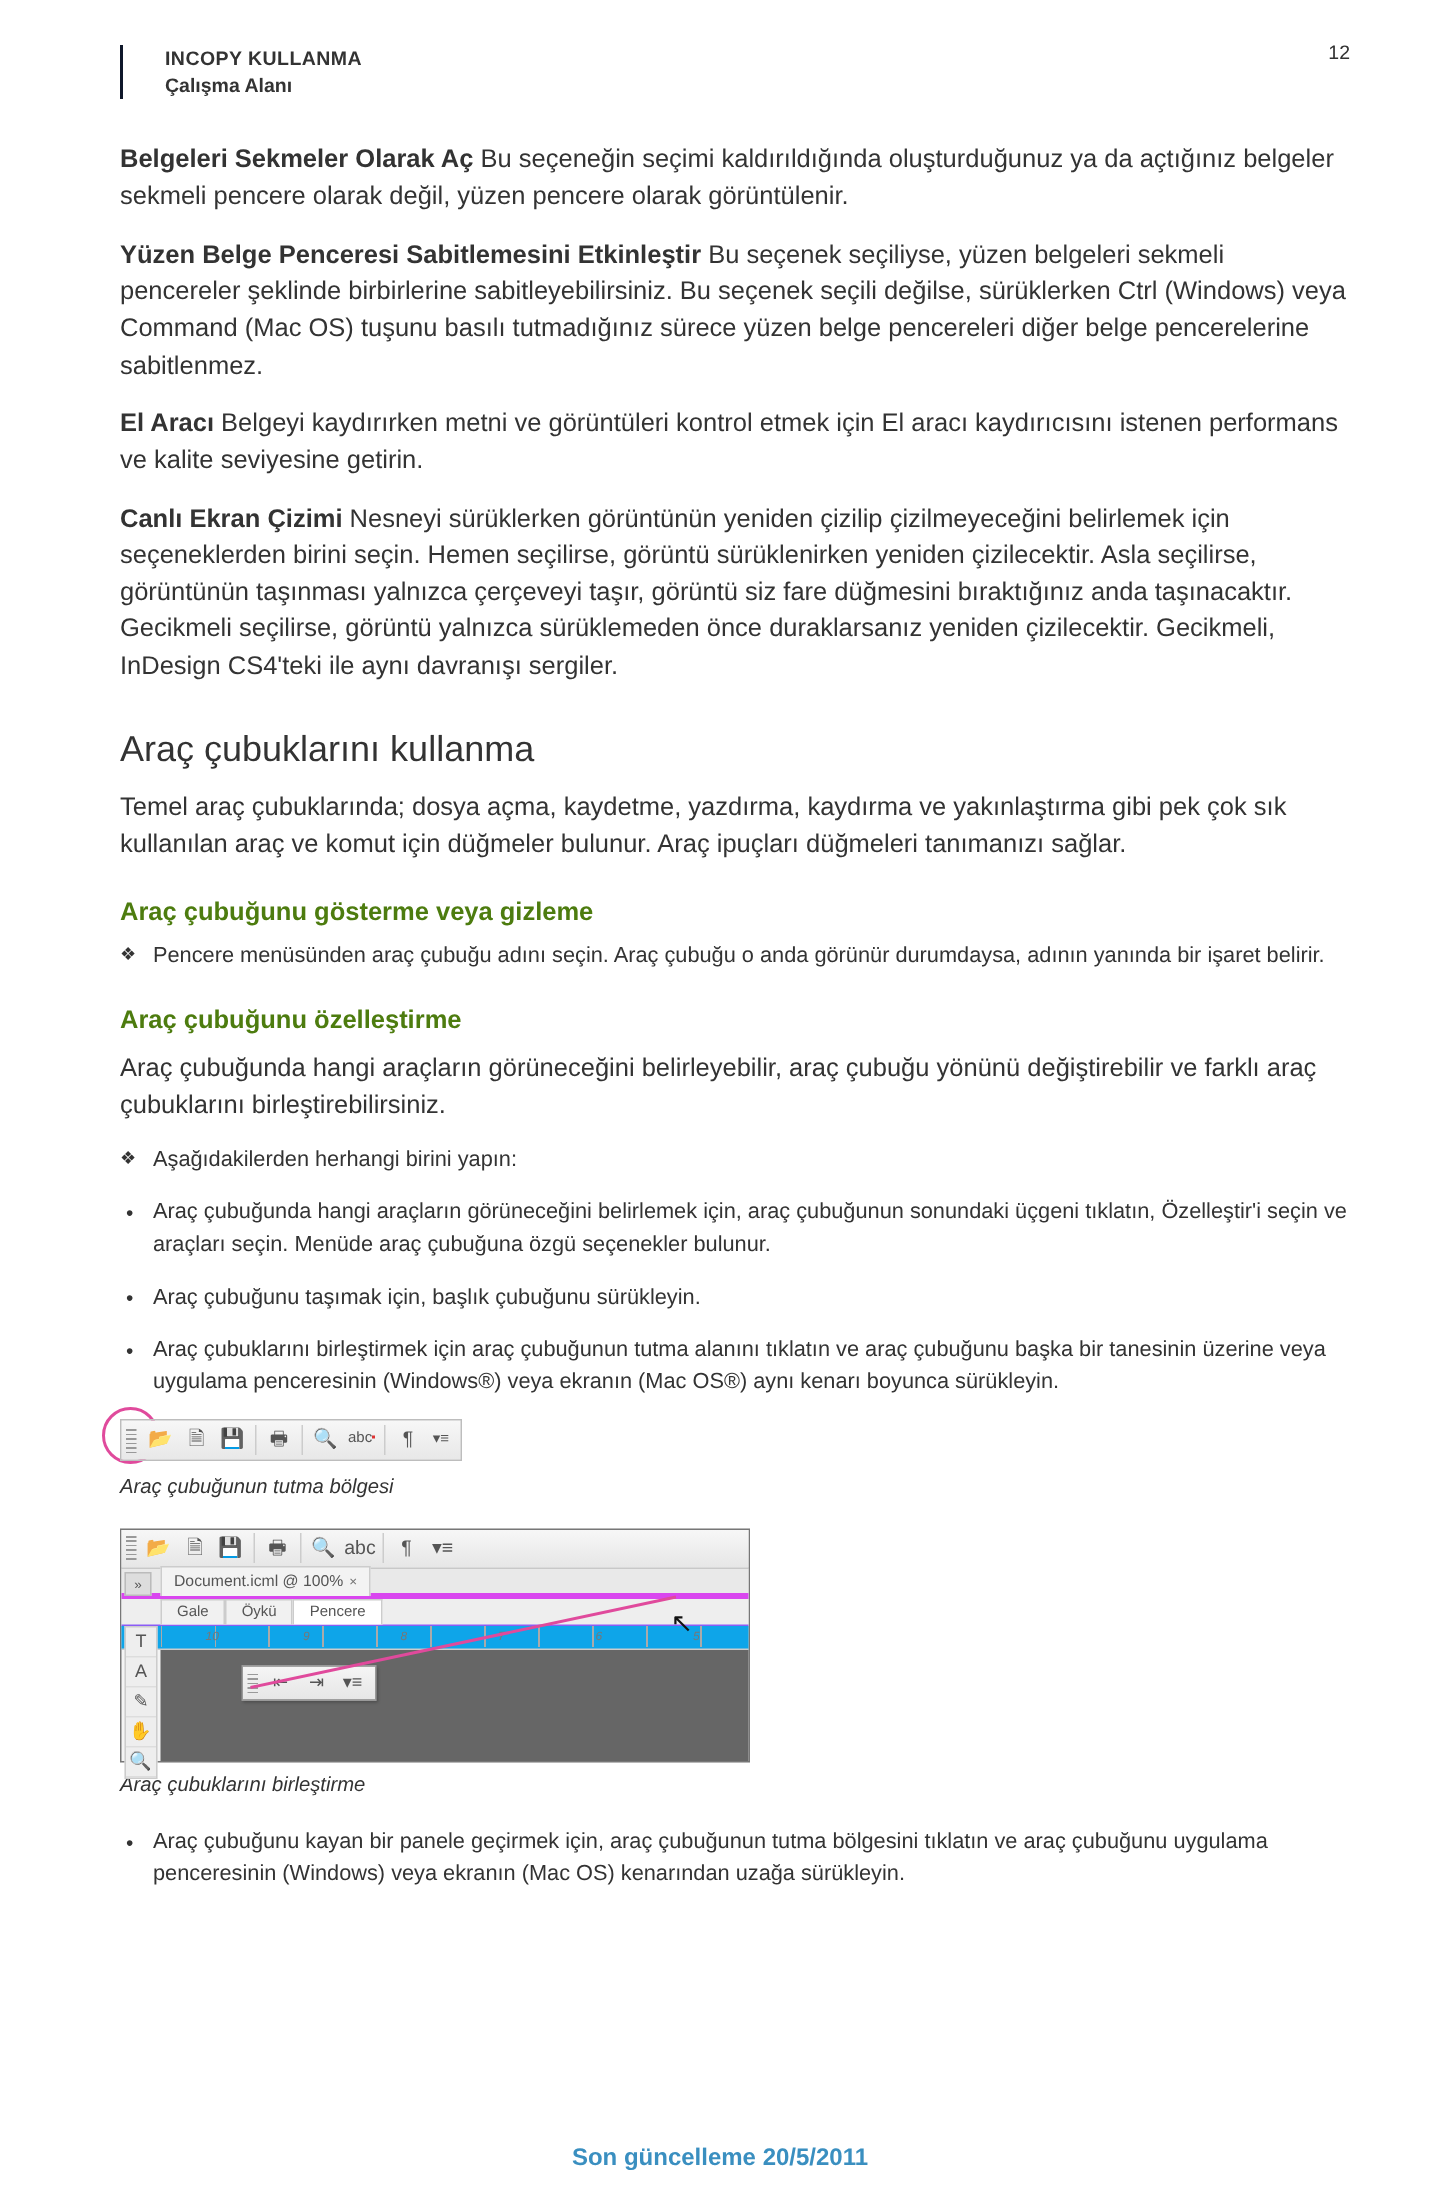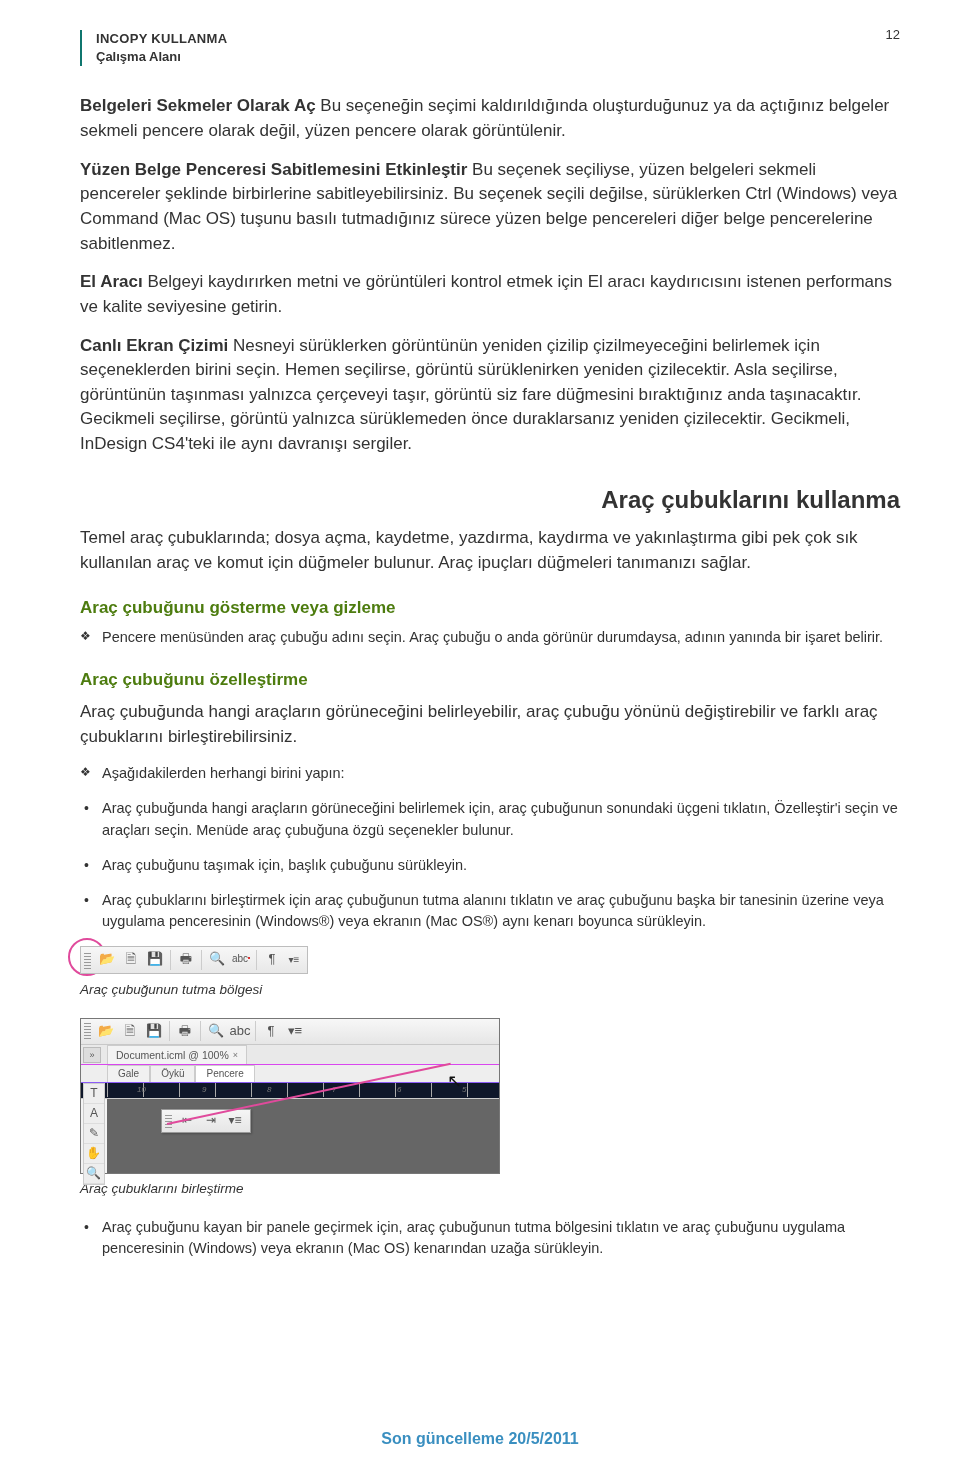--- a/index.html
+++ b/index.html
@@ -8,44 +8,43 @@
     background: #fff;
     color: #333;
     width: 960px;
     margin: 0 auto;
     padding: 30px 60px 40px 80px;
     line-height: 1.4;
     position: relative;
     min-height: 1468px;
   }
   .header-line {
-    border-left: 2px solid #0f766e;
-    padding-left: 14px;
+    border-left: 2px solid #0f172a;
+    padding-left: 28px;
     margin-bottom: 28px;
     position: relative;
   }
   .header-title { font-size: 13px; font-weight: 600; color: #333; letter-spacing: 0.3px; }
   .header-sub   { font-size: 13px; font-weight: 600; color: #333; }
   .page-num {
     position: absolute;
     right: 60px;
     top: 26px;
     font-size: 13px;
     font-weight: 400;
     color: #333;
   }
   p.para { font-size: 17px; color: #333; margin-bottom: 14px; line-height: 1.45; }
   p.para .lead { font-weight: 700; }
   h2.section {
     font-size: 24px;
-    font-weight: 700;
+    font-weight: 400;
     color: #333;
     margin-top: 26px;
     margin-bottom: 10px;
-    text-align: right;
   }
   h3.sub {
     font-size: 17px;
     font-weight: 700;
     color: #4d7c0f;
     margin-top: 20px;
     margin-bottom: 8px;
   }
   .diamond-item {
     position: relative;
@@ -142,21 +141,21 @@
     width: 18px; height: 16px;
     background: #ddd;
     border:1px solid #bbb;
     display:flex;align-items:center;justify-content:center;
     font-size:9px;color:#555;
   }
   .doc-tab-row {
     display: flex;
     align-items: center;
     background: #e9e9e9;
-    border-bottom: 1px solid #d946ef;
+    border-bottom: 4px solid #d946ef;
     padding-left: 26px;
     height: 20px;
   }
   .doc-tab {
     font-size: 10.5px;
     color: #555;
     padding: 2px 8px;
     background: #f3f3f3;
     border: 1px solid #ccc;
     border-bottom: none;
@@ -173,21 +172,21 @@
   .view-tab {
     font-size:10px; color:#555;
     padding:1px 10px;
     border:1px solid #ccc;
     border-bottom:none;
     background:#f1f1f1;
   }
   .view-tab.active { background:#fff; }
   .ruler-row {
     display:flex; align-items:center;
-    background:#0f172a;
+    background:#0ea5e9;
     border-bottom:1px solid #ccc;
     padding-left:26px;
     height:16px;
     font-style:italic;
   }
   .ruler {
     flex:1;
     height:14px;
     background: repeating-linear-gradient(90deg,#aaa 0 1px,transparent 1px 36px);
     position:relative;

